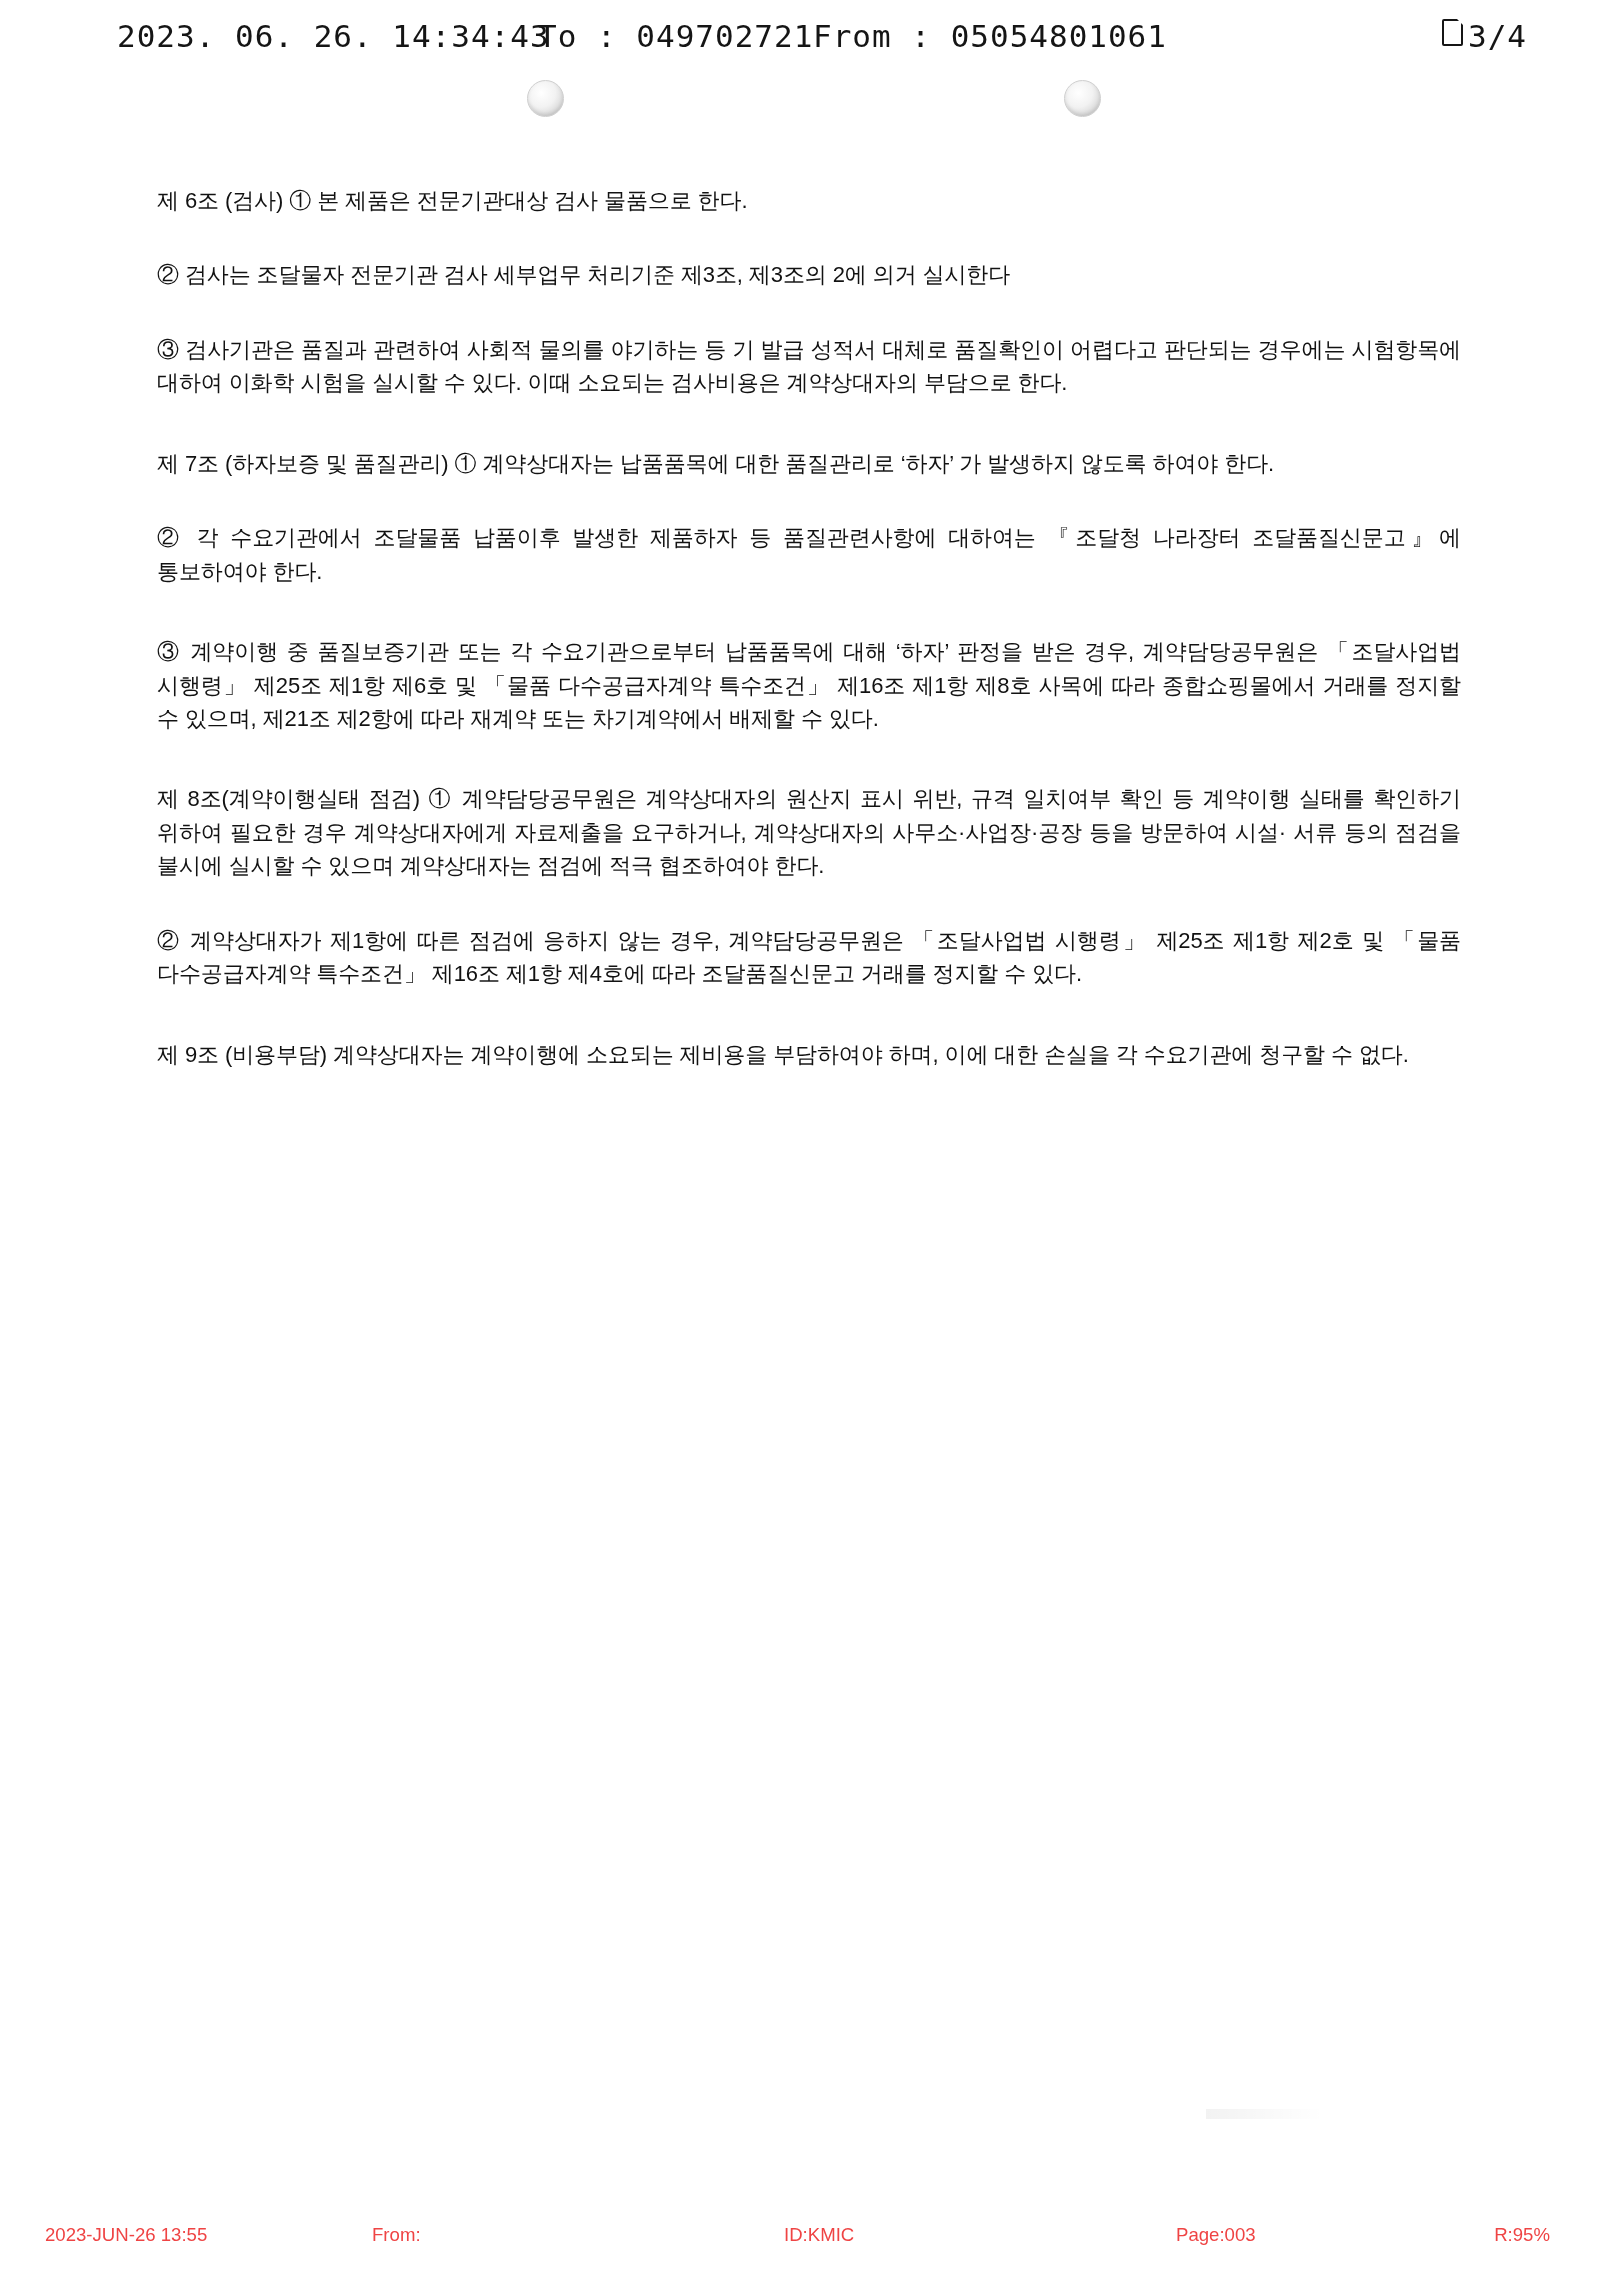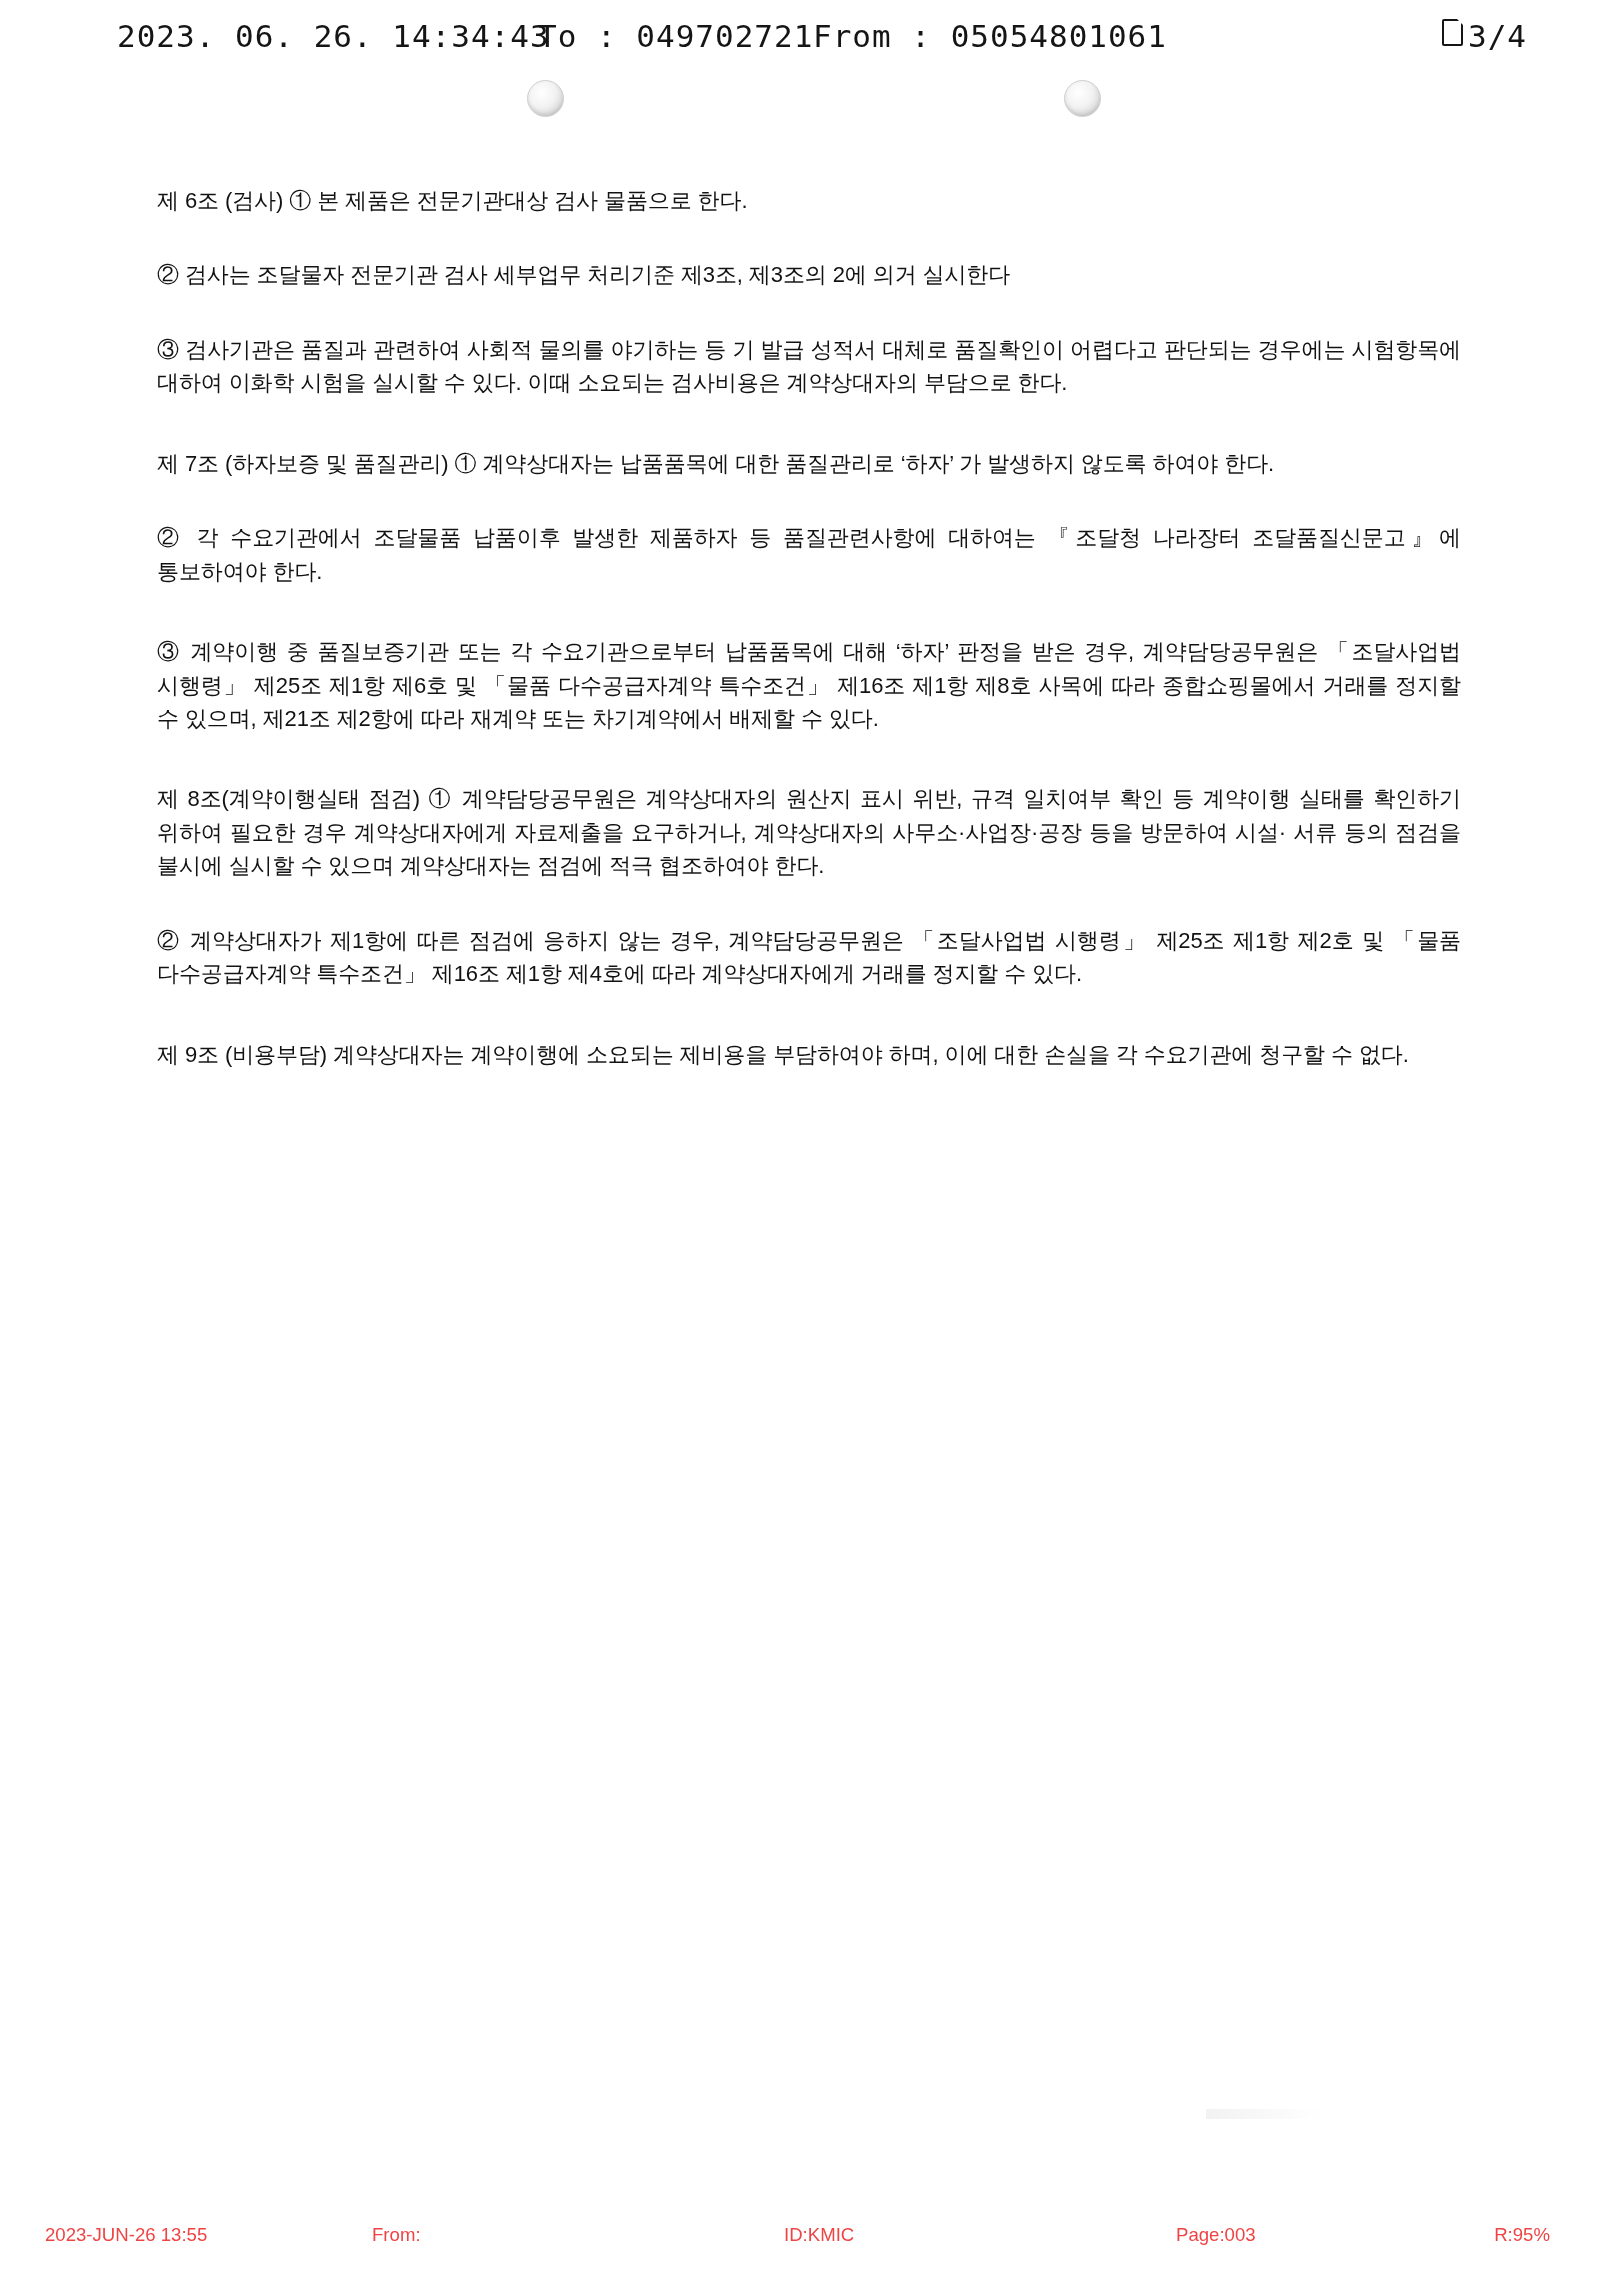--- a/index.html
+++ b/index.html
@@ -130,21 +130,21 @@
 <div class="hole right"></div>
 
 <div class="doc">
   <p class="para gap-md">제 6조 (검사) ① 본 제품은 전문기관대상 검사 물품으로 한다.</p>
   <p class="para gap-md">② 검사는 조달물자 전문기관 검사 세부업무 처리기준 제3조, 제3조의 2에 의거 실시한다</p>
   <p class="para gap-lg">③ 검사기관은  품질과 관련하여 사회적 물의를 야기하는 등 기 발급 성적서 대체로 품질확인이 어렵다고 판단되는 경우에는 시험항목에 대하여 이화학 시험을 실시할 수 있다. 이때 소요되는 검사비용은 계약상대자의 부담으로 한다.</p>
   <p class="para gap-md">제 7조 (하자보증 및 품질관리) ① 계약상대자는 납품품목에 대한 품질관리로 ‘하자’ 가 발생하지 않도록 하여야 한다.</p>
   <p class="para gap-lg">② 각 수요기관에서 조달물품 납품이후 발생한 제품하자 등 품질관련사항에 대하여는 『조달청 나라장터 조달품질신문고』에 통보하여야 한다.</p>
   <p class="para gap-lg">③ 계약이행 중 품질보증기관 또는 각 수요기관으로부터 납품품목에 대해 ‘하자’ 판정을 받은 경우, 계약담당공무원은 「조달사업법 시행령」 제25조 제1항 제6호 및 「물품 다수공급자계약  특수조건」 제16조 제1항 제8호 사목에 따라 종합쇼핑몰에서 거래를 정지할 수 있으며, 제21조 제2항에 따라 재계약 또는 차기계약에서 배제할 수 있다.</p>
   <p class="para gap-md">제 8조(계약이행실태 점검) ① 계약담당공무원은 계약상대자의  원산지 표시 위반, 규격 일치여부 확인 등 계약이행 실태를 확인하기 위하여 필요한 경우 계약상대자에게 자료제출을 요구하거나, 계약상대자의 사무소·사업장·공장 등을 방문하여 시설· 서류 등의 점검을 불시에 실시할 수 있으며 계약상대자는 점검에 적극 협조하여야 한다.</p>
-  <p class="para gap-lg">② 계약상대자가 제1항에 따른 점검에 응하지 않는 경우, 계약담당공무원은 「조달사업법 시행령」 제25조 제1항 제2호 및 「물품 다수공급자계약 특수조건」 제16조 제1항 제4호에 따라 계약상대자에게 거래를 정지할 수 있다.</p>
+  <p class="para gap-lg">② 계약상대자가 제1항에 따른 점검에 응하지 않는 경우, 계약담당공무원은 「조달사업법 시행령」 제25조 제1항 제2호 및 「물품 다수공급자계약 특수조건」 제16조 제1항 제4호에 따라 조달품질신문고 거래를 정지할 수 있다.</p>
   <p class="para">제 9조 (비용부담)  계약상대자는 계약이행에 소요되는 제비용을 부담하여야 하며, 이에 대한 손실을 각 수요기관에  청구할 수 없다.</p>
 </div>
 
 <div class="faint-mark"></div>
 
 <div class="fax-footer">
   <span class="f-date">2023-JUN-26 13:55</span>
   <span class="f-from">From:</span>
   <span class="f-id">ID:KMIC</span>
   <span class="f-page">Page:003</span>

